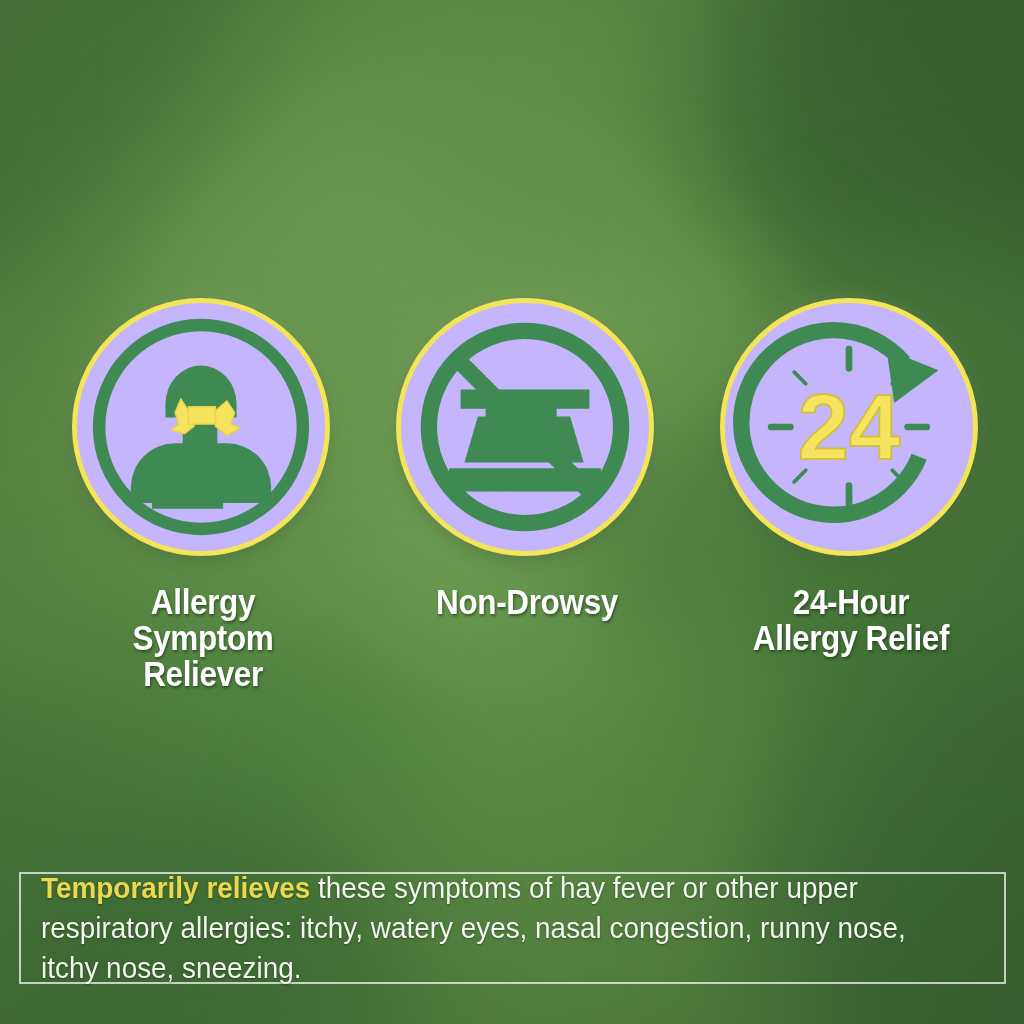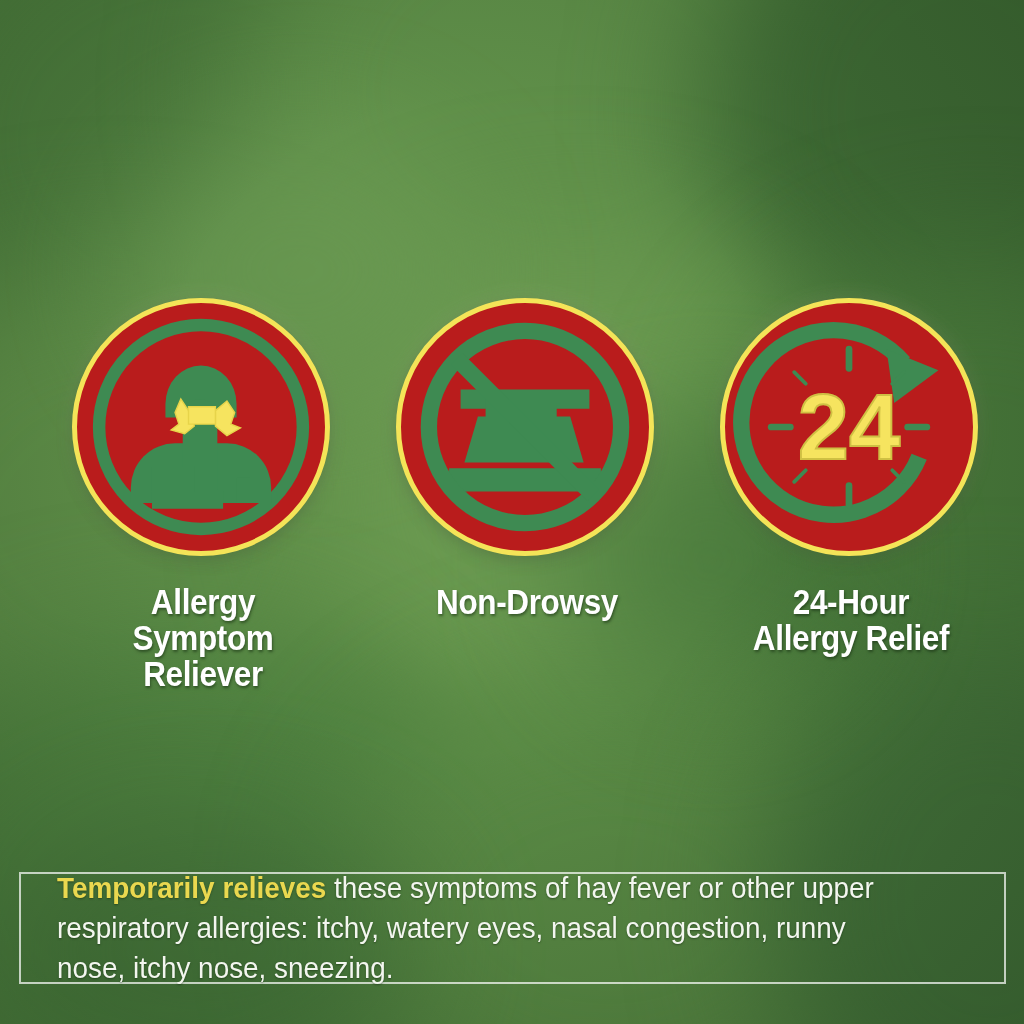--- a/index.html
+++ b/index.html
@@ -36,21 +36,21 @@
     position:absolute; left:0; top:298px; width:1024px; height:290px;
   }
   .badge { position:absolute; top:0; width:262px; }
   .badge.b-1 { left:72px; }
   .badge.b-2 { left:396px; }
   .badge.b-3 { left:720px; }
 
   .disc {
     position:relative;
     width:258px; height:258px; border-radius:50%;
-    background:#b91c1c;
+    background:#c4b5fd;
     border:5px solid #f4e458;
     box-shadow:0 4px 16px rgba(20,45,15,.32), 0 0 20px rgba(255,255,210,.18);
   }
   .disc svg { position:absolute; left:0; top:0; width:100%; height:100%; display:block; }
 
   .badge-label {
     margin-top:28px;
     text-align:center;
     color:#ffffff;
     font-weight:700;
@@ -61,21 +61,21 @@
     text-shadow:1px 2px 3px rgba(18,40,14,.55);
     white-space:pre-line;
   }
 
   
   #claim-box {
     position:absolute;
     left:19px; top:872px; width:987px; height:112px;
     border:2px solid rgba(255,255,255,.70);
     display:flex; align-items:center;
-    padding:0 36px;
+    padding:0 20px;
   }
   #claim-text {
     color:#f3f6ef;
     font-size:30px;
     line-height:1.34;
     font-weight:400;
     transform:scaleX(.93);
     transform-origin:left center;
     text-shadow:0 1px 2px rgba(18,40,14,.5);
   }

